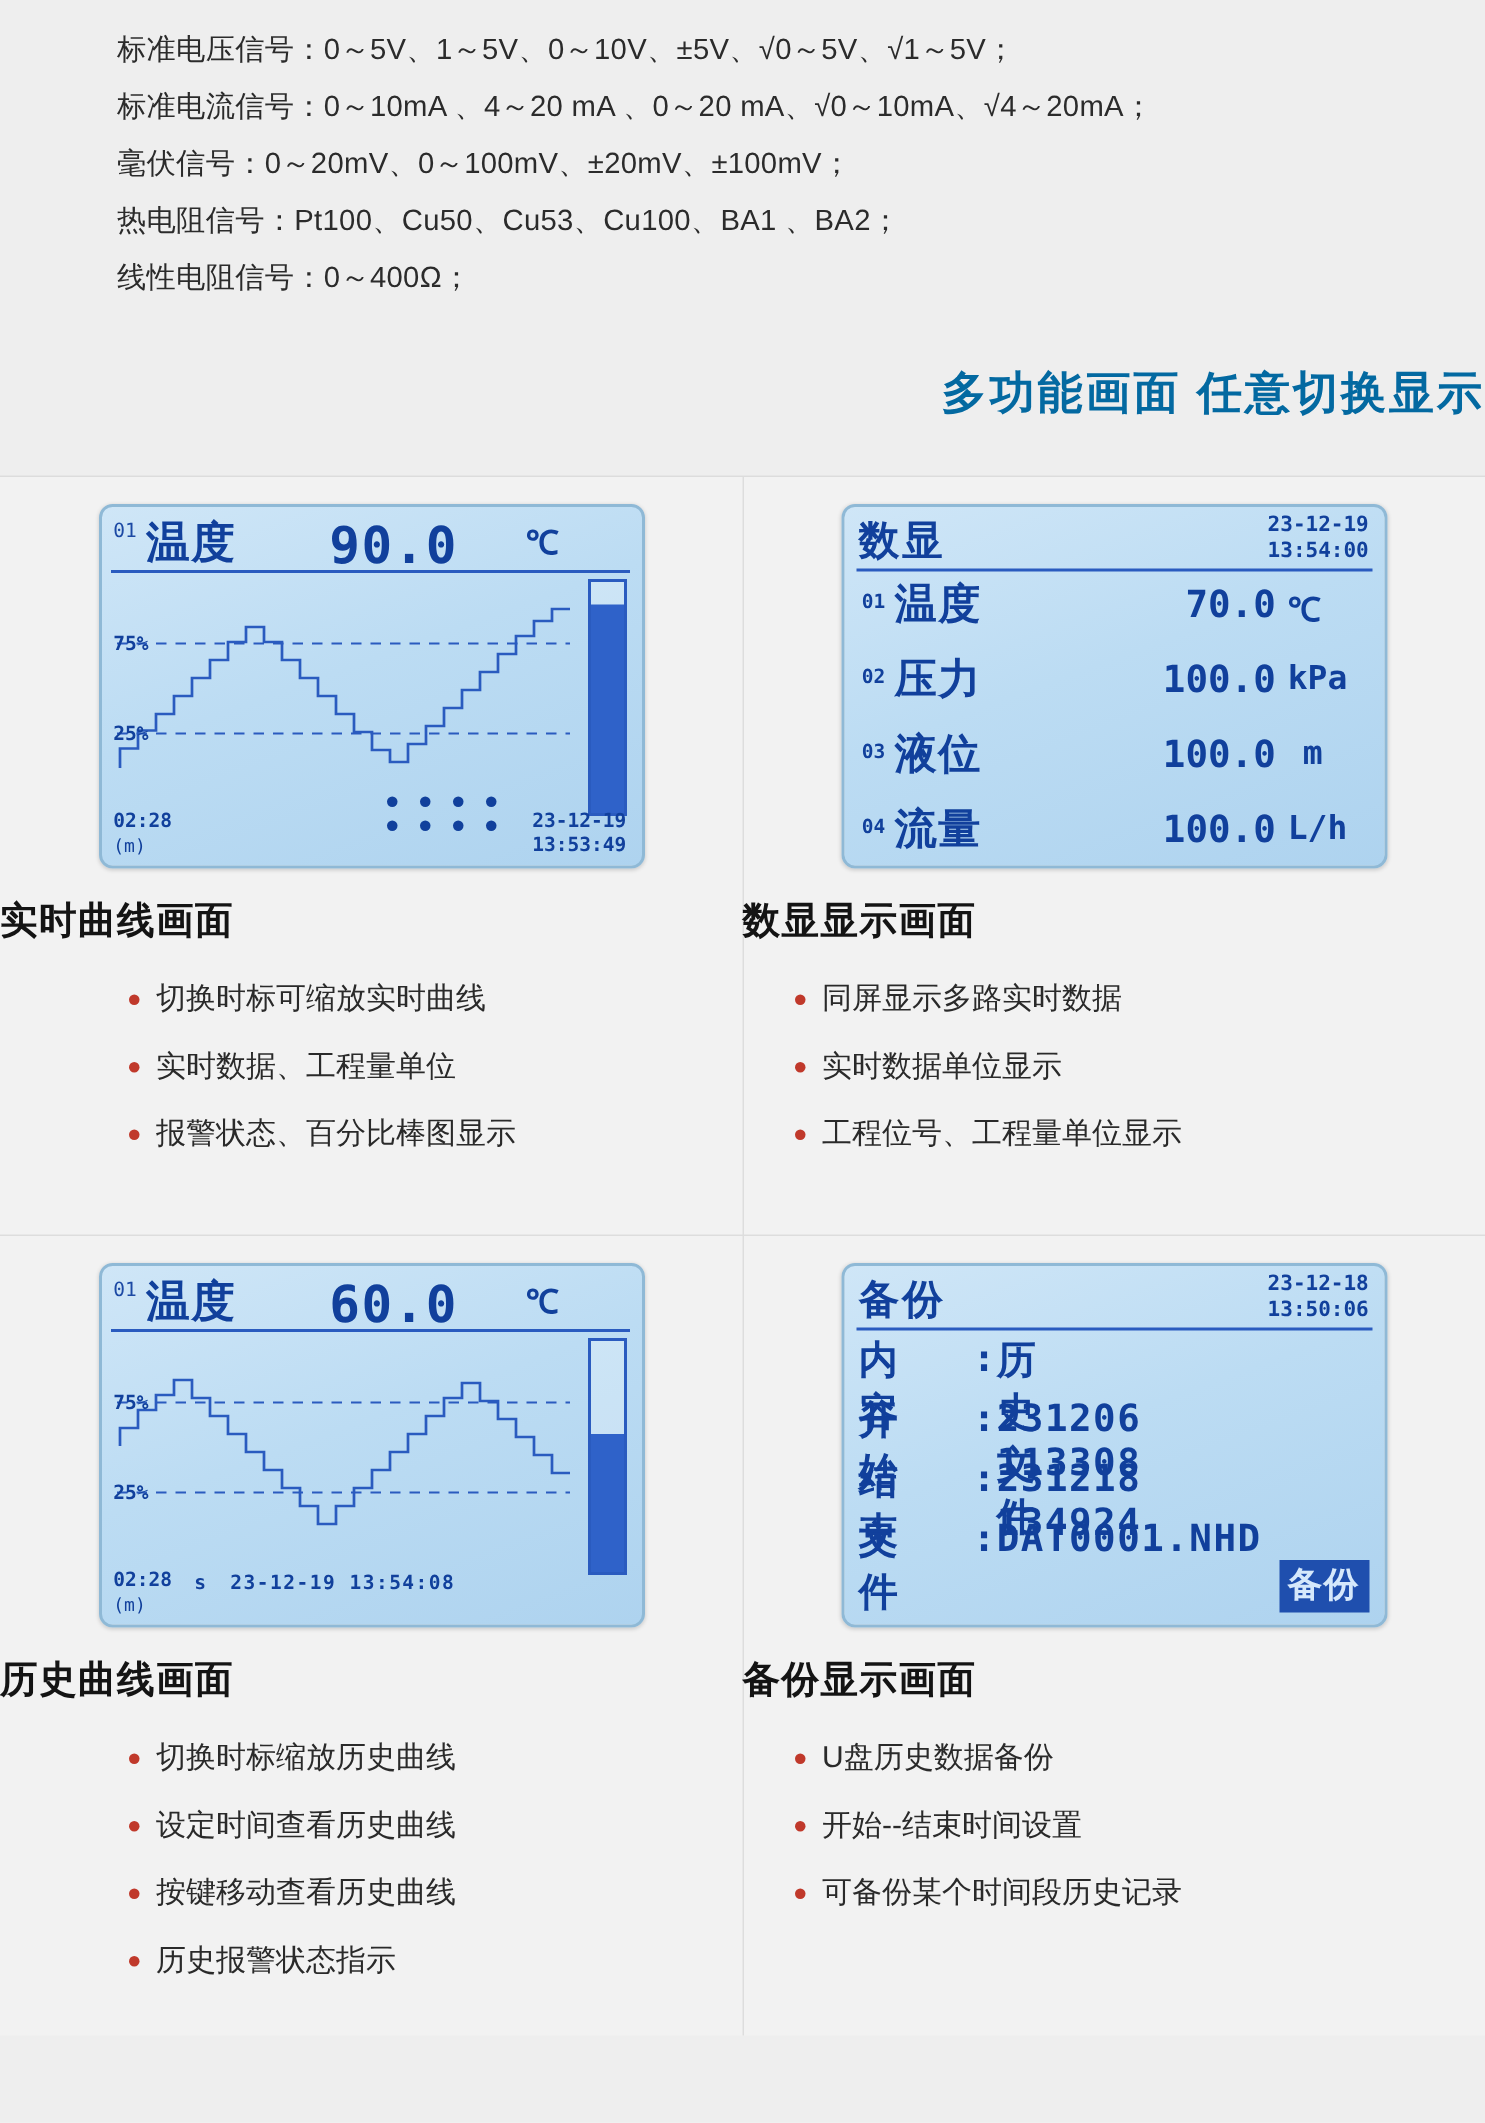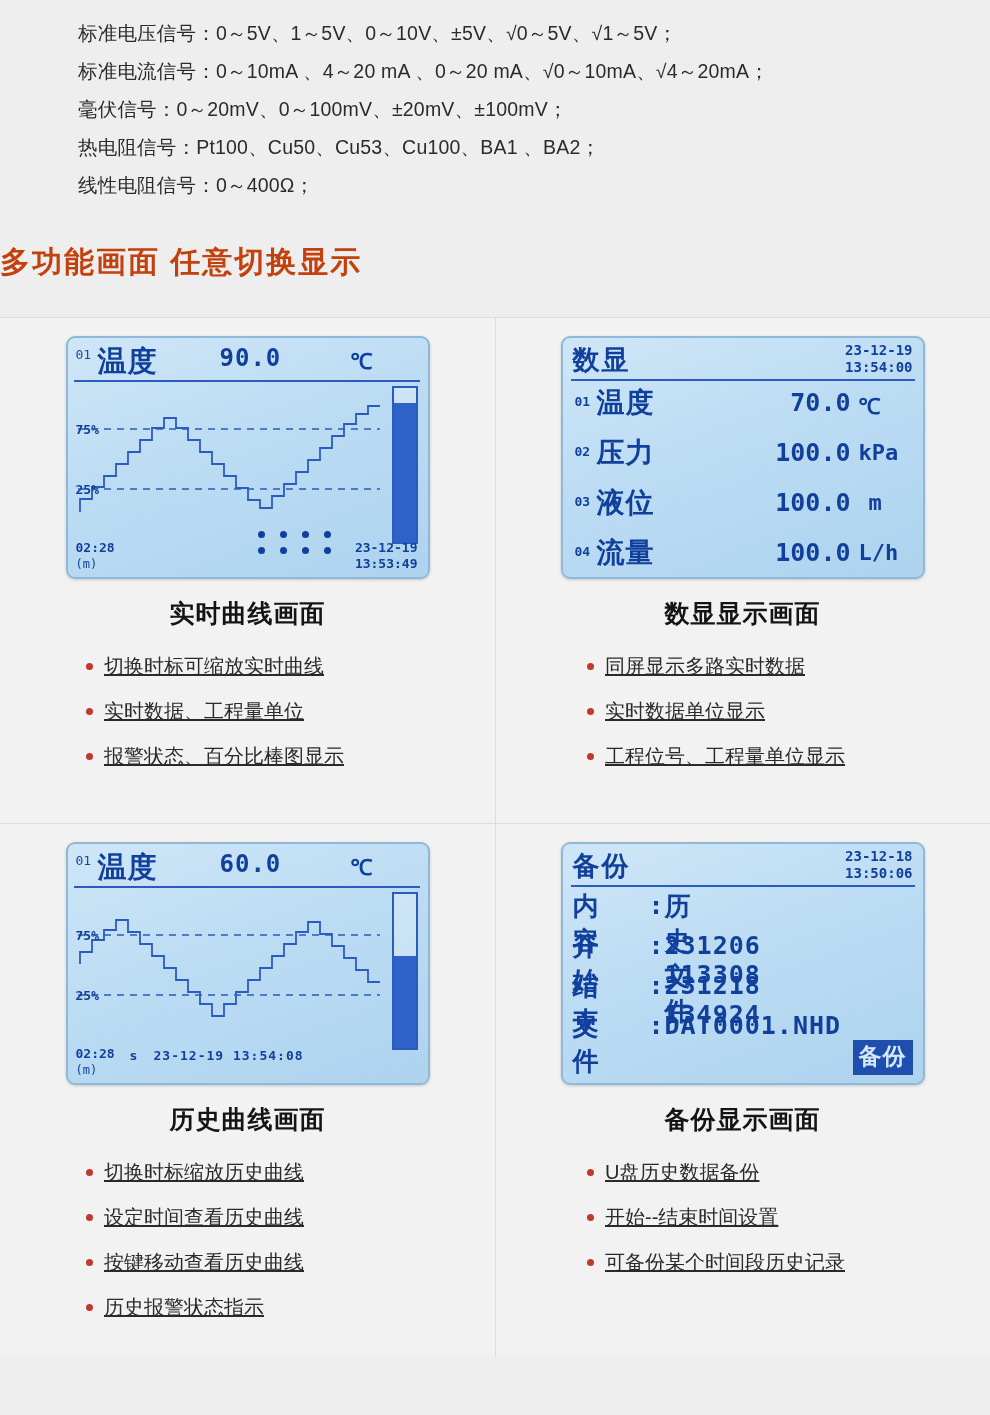--- a/index.html
+++ b/index.html
@@ -21,24 +21,24 @@
   .spec-line {
     font-size: 19.5px;
     line-height: 38px;
     color: #2b2b2b;
     white-space: nowrap;
     letter-spacing: 0.2px;
   }
 
   
   .heading {
-    text-align: left;
+    text-align: right;
     font-size: 30px;
     font-weight: bold;
-    color: #c2410c;
+    color: #0369a1;
     letter-spacing: 2px;
     padding: 28px 0 34px 0;
   }
 
   
   .panel-grid {
     position: relative;
     width: 990px;
     height: 1040px;
     background: #f2f2f2;
@@ -91,21 +91,21 @@
     font-size: 13px; color:#1c49a4;
   }
   .cv-name {
     position: absolute; left: 30px; top: -2px;
     font-size: 29px; font-weight: bold; color:#11409c;
     font-family: "DejaVu Sans", sans-serif;
     letter-spacing: 1px;
   }
   .cv-val {
     position: absolute; left: 152px; top: 0px;
-    font-size: 24px; font-weight: bold; color:#11409c;
+    font-size: 34px; font-weight: bold; color:#11409c;
     letter-spacing: 1px;
   }
   .cv-unit {
     position: absolute; left: 283px; top: 1px;
     font-size: 22px; font-weight: bold; color:#11409c;
   }
   .cv-rule {
     position: absolute; left: 6px; right: 8px; top: 42px;
     border-top: 2px solid #2a5bbf;
   }
@@ -236,41 +236,40 @@
     position:absolute; right:10px; bottom:8px;
     background:#1f4fae; color:#d5e8fb;
     font-family:"DejaVu Sans", sans-serif;
     font-size:23px; font-weight:bold;
     padding:1px 6px 3px 6px;
     letter-spacing:1px;
   }
 
   
   .cap {
-    text-align:center;
+    text-align:left;
     font-size: 25px;
     font-weight: bold;
     color:#141414;
     margin-top: 18px;
     letter-spacing: 1px;
   }
   .bullets {
     margin: 14px 0 0 0;
     padding: 0 0 0 86px;
     list-style: none;
   }
-  .p-tr .bullets, .p-br .bullets { padding-left: 92px; }
+  .p-tr .bullets, .p-br .bullets { padding-left: 35px; }
   .bullets li {
     font-size: 20px;
     line-height: 45px;
     color:#2a2a2a;
     position: relative;
     padding-left: 18px;
     white-space: nowrap;
-    text-decoration: underline;
   }
   .bullets li::before {
     content: "";
     position: absolute;
     left: 0; top: 19px;
     width: 7px; height: 7px;
     border-radius: 50%;
     background: #c0392b;
   }
 </style>

